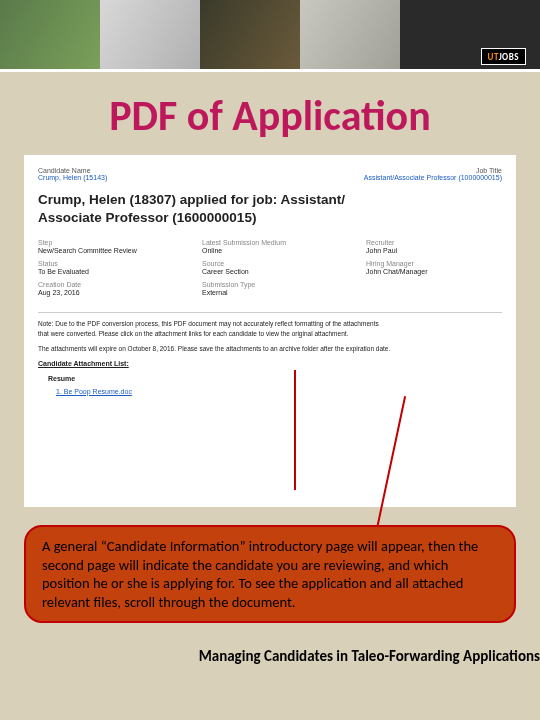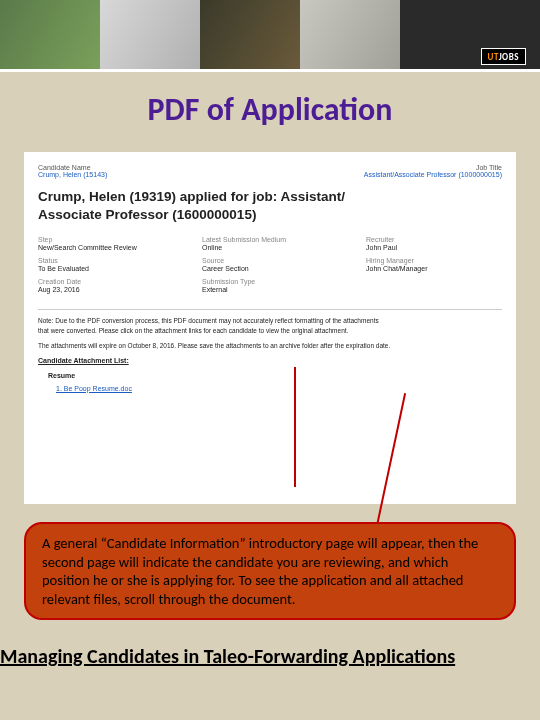--- a/index.html
+++ b/index.html
@@ -33,24 +33,24 @@
     color: #fff;
     font-size: 9px;
     font-weight: bold;
     padding: 2px 6px;
     border: 1px solid #fff;
     letter-spacing: 0.5px;
   }
   .logo-box .orange { color: #ff8c00; }
   .title {
     text-align: center;
-    font-size: 32px;
-    font-weight: bold;
-    color: #4c1d95;
-    margin: 18px 0 23px 0;
+    font-size: 42px;
+    font-weight: bold;
+    color: #be185d;
+    margin: 18px 0 14px 0;
     font-family: Calibri, Arial, sans-serif;
   }
   .pdf-panel {
     background: #fff;
     margin: 0 24px;
     padding: 12px 14px;
     font-family: Arial, sans-serif;
     color: #333;
     position: relative;
     height: 352px;
@@ -140,26 +140,25 @@
     border: 2px solid #c00000;
     border-radius: 18px;
     padding: 10px 16px;
     font-size: 14.5px;
     line-height: 1.28;
     color: #000;
     position: relative;
     z-index: 2;
   }
   .footer {
-    text-align: left;
-    font-weight: bold;
-    font-size: 20px;
+    text-align: right;
+    font-weight: bold;
+    font-size: 15px;
     color: #000;
     margin-top: 24px;
-    text-decoration: underline;
   }
   
   .b1 { background: linear-gradient(120deg,#5a7a4a,#7aa05a); }
   .b2 { background: linear-gradient(120deg,#d8d8d8,#b0b0b0); }
   .b3 { background: linear-gradient(120deg,#3a3a2a,#6a5a3a); }
   .b4 { background: linear-gradient(120deg,#c8c8c0,#a0a098); }
 </style>
 </head>
 <body>
 
@@ -183,21 +182,21 @@
       <div class="lbl">Candidate Name</div>
       <div class="pdf-link">Crump, Helen (15143)</div>
     </div>
     <div class="col" style="text-align:right;">
       <div class="lbl">Job Title</div>
       <div class="pdf-link">Assistant/Associate Professor (1000000015)</div>
     </div>
   </div>
 
   <div class="pdf-applied">
-    <div>Crump, Helen (19319) applied for job: Assistant/</div>
+    <div>Crump, Helen (18307) applied for job: Assistant/</div>
     <div>Associate Professor (1600000015)</div>
   </div>
 
   <div class="pdf-meta">
     <div class="mcol">
       <div class="lbl">Step</div>
       <div class="val">New/Search Committee Review</div>
       <div class="lbl">Status</div>
       <div class="val">To Be Evaluated</div>
       <div class="lbl">Creation Date</div>

